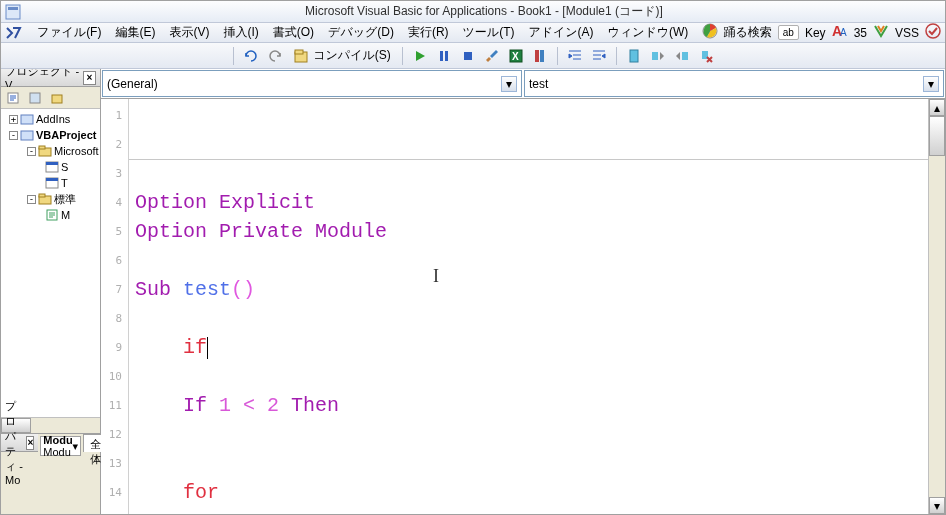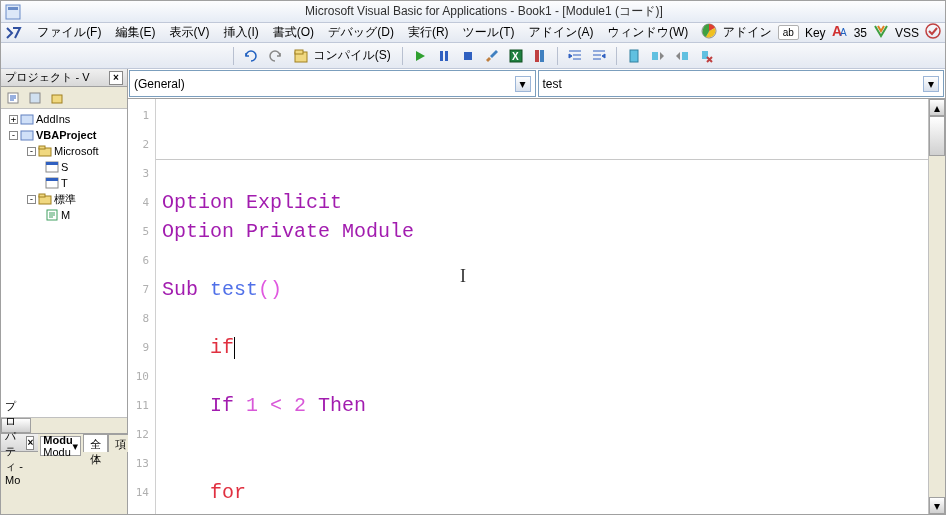--- a/index.html
+++ b/index.html
@@ -40,21 +40,21 @@
   border-bottom:1px solid #c0c8d8;
   display:flex; align-items:center;
   padding:0 4px; gap:4px;
   justify-content:center;
 }
 .tb-sep { width:1px; height:18px; background:#b8c0d0; margin:0 3px; }
 .tb-btn { width:20px; height:20px; display:flex; align-items:center; justify-content:center; cursor:default; }
 .tb-btn svg { display:block; }
 .compile-label { display:flex; align-items:center; gap:4px; padding:0 4px; }
 .main { flex:1; display:flex; overflow:hidden; }
-.left-col { width:127px; display:flex; flex-direction:column; border-right:1px solid #a0a0a0; background:#ece9d8; }
+.left-col { width:100px; display:flex; flex-direction:column; border-right:1px solid #a0a0a0; background:#ece9d8; }
 .pane-title {
   height:18px; background:linear-gradient(#f0f0f0,#d8d8d8);
   border-bottom:1px solid #a0a0a0;
   display:flex; align-items:center; padding:0 4px;
   font-size:11px; justify-content:space-between;
 }
 .close-x { width:14px; height:14px; font-weight:bold; text-align:center; line-height:12px; border:1px solid #888; background:#fff; font-size:10px; }
 .proj-toolbar { height:22px; background:#ece9d8; border-bottom:1px solid #c0c0c0; display:flex; align-items:center; padding:0 2px; gap:2px; }
 .proj-tree { flex:1; background:#fff; overflow:hidden; font-size:11px; padding:2px 0; }
 .tree-row { display:flex; align-items:center; height:16px; white-space:nowrap; padding-left:2px; gap:2px; }
@@ -128,21 +128,21 @@
   <span class="menu-item">ウィンドウ(W)</span>
   <span class="menubar-spacer"></span>
   <span class="menubar-right">
     <span><svg width="16" height="16">
           <circle cx="8" cy="8" r="7" fill="none" stroke="#888"></circle>
           <circle cx="8" cy="8" r="3" fill="#4080f0"></circle>
           <path d="M8 1 A7 7 0 0 1 14 5 L8 8 Z" fill="#e04030"></path>
           <path d="M14 5 A7 7 0 0 1 5 14 L8 8 Z" fill="#f0c020"></path>
           <path d="M5 14 A7 7 0 0 1 8 1 L8 8 Z" fill="#40a040"></path>
         </svg></span>
-    <span>アドイン</span>
+    <span>踊る検索</span>
     <span class="badge">ab</span>
     <span>Key</span>
     <span><svg width="16" height="16">
           <text x="0" y="13" font-size="14" font-weight="bold" fill="#d03030">A</text>
           <text x="8" y="13" font-size="10" fill="#2060c0">A</text>
         </svg></span>
     <span>35</span>
     <span><svg width="16" height="16">
           <path d="M2 3 L8 13 L14 3" stroke="#40a040" stroke-width="2" fill="none"></path>
           <path d="M5 3 L8 8 L11 3" stroke="#e08020" stroke-width="2" fill="none"></path>

